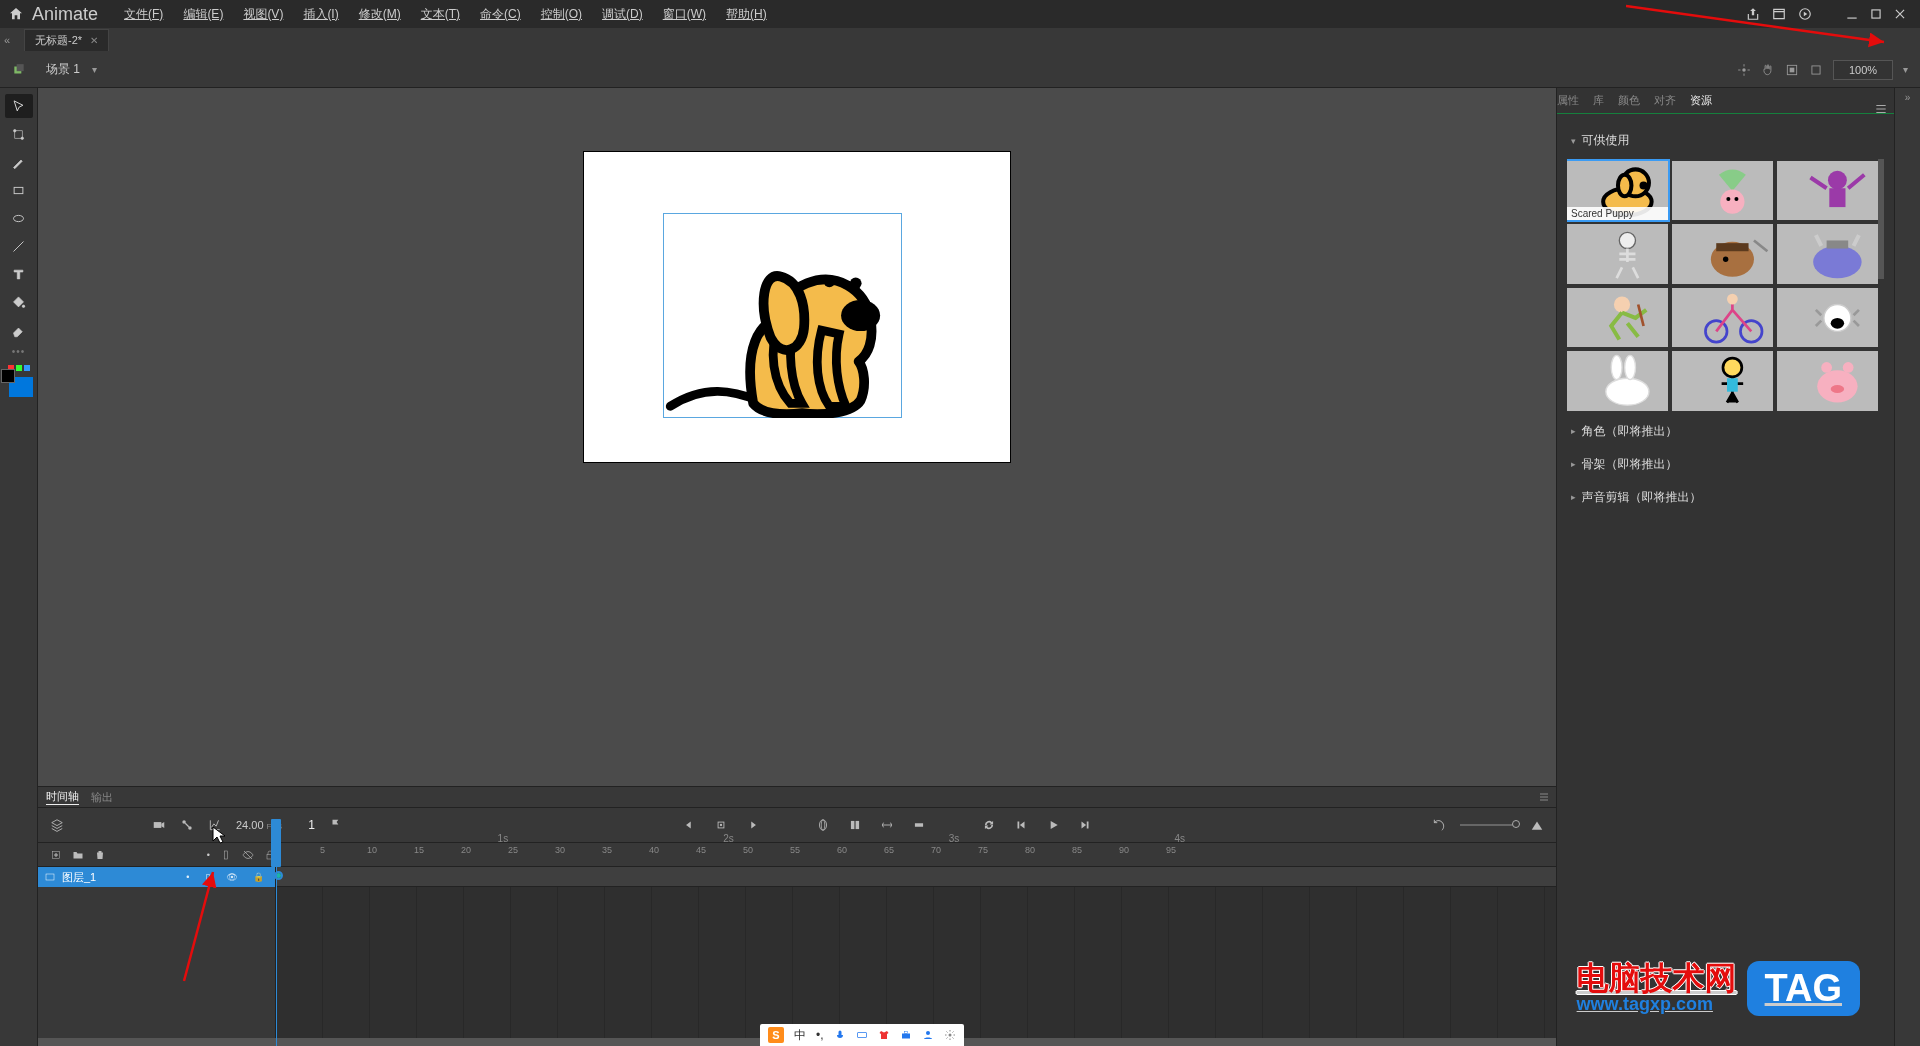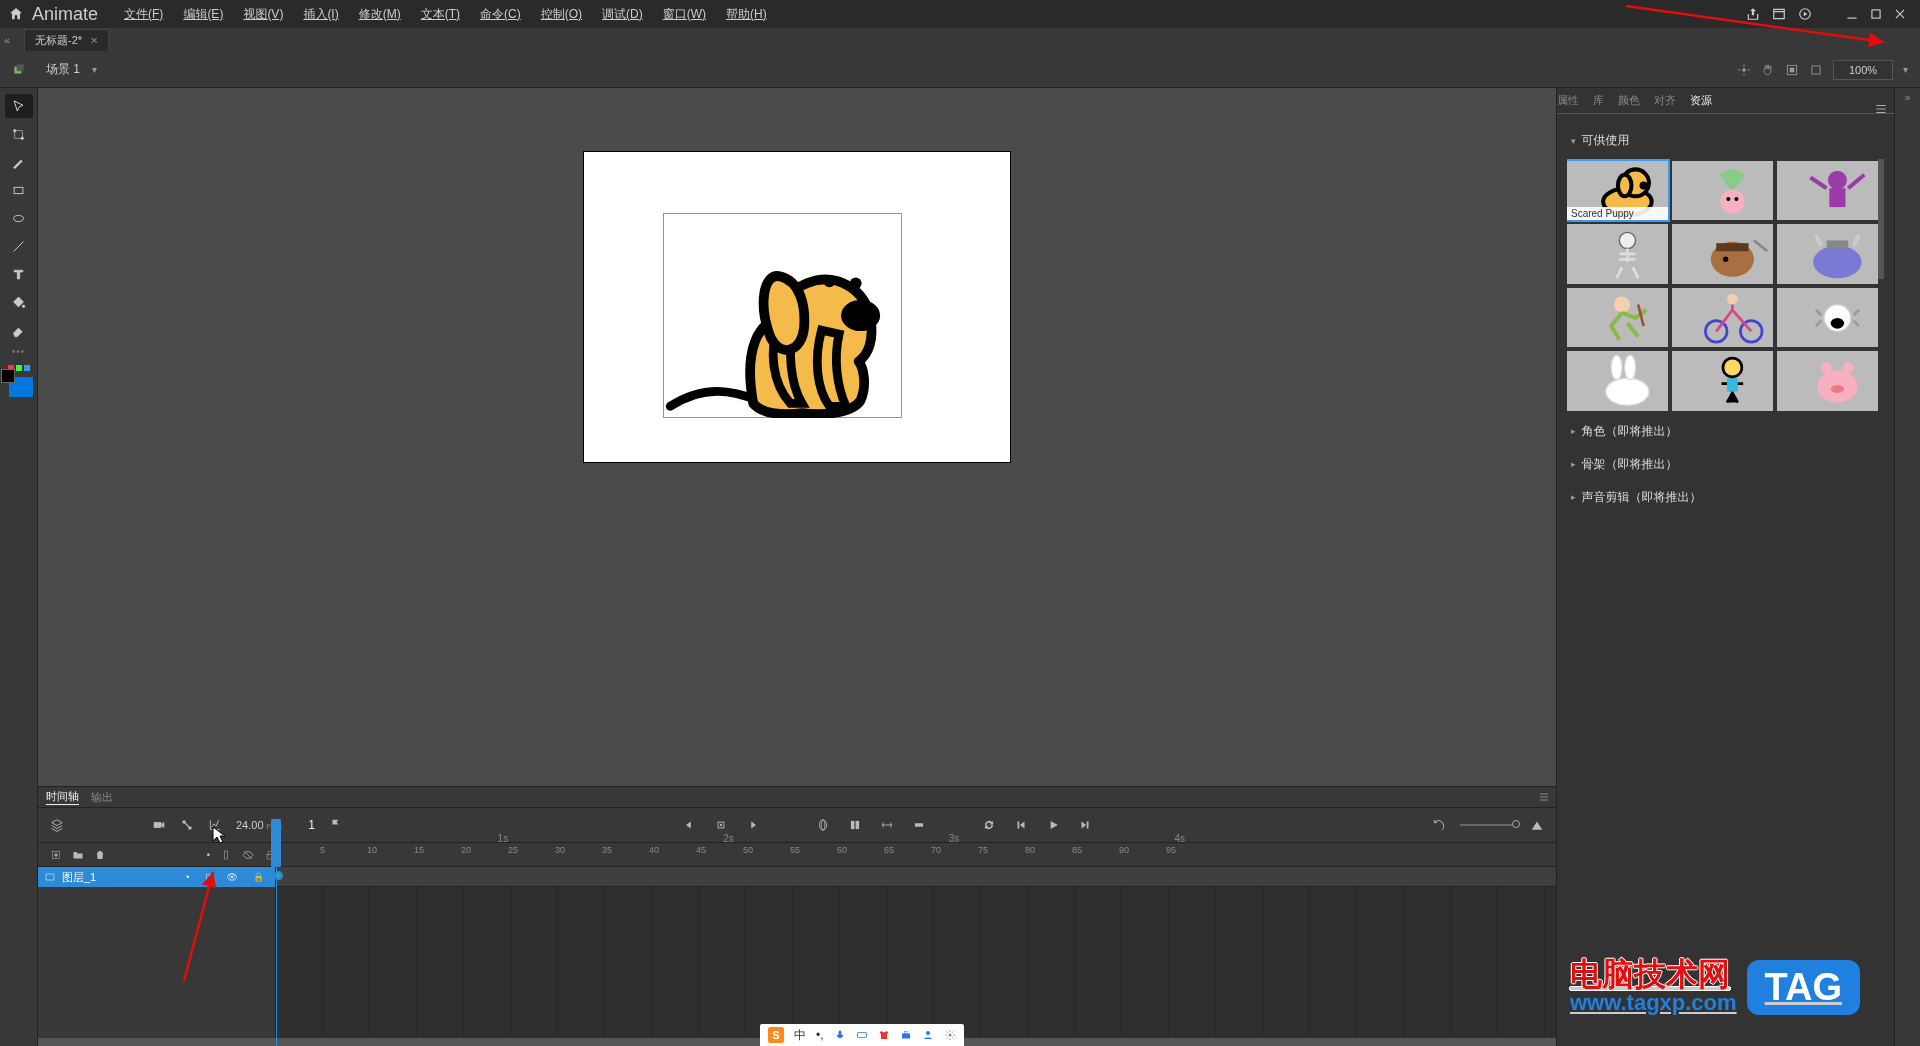--- a/index.html
+++ b/index.html
@@ -108,21 +108,21 @@
 .tl-frame-strip { height: 20px; background: #3f3f3f; position: relative; border-bottom: 1px solid #222; }
 .tl-frame-strip .kf { position: absolute; top: 6px; width: 5px; height: 5px; background: #1bb5a8; border-radius: 50%; }
 .tl-frame-strip .kf.sel { outline: 2px solid #2d8ad6; }
 .tl-tracks .cols { position: absolute; inset: 0; background: repeating-linear-gradient(90deg, transparent 0 46px, rgba(0,0,0,.15) 46px 47px); }
 .tl-hscroll { height: 8px; background: #333; }
 .tl-hscroll .thumb { height: 100%; width: 100%; background: #555; }
 
 
 .watermark { position: absolute; right: 60px; bottom: 30px; display: flex; align-items: center; gap: 10px; text-decoration: underline; }
 .watermark .logo-text { font-size: 32px; font-weight: 700; color: #e40c0c; line-height: 1; text-shadow: -1px 0 #fff, 1px 0 #fff, 0 -1px #fff, 0 1px #fff; }
-.watermark .logo-url { font-size: 22px; color: #1f80e0; font-weight: 700; }
+.watermark .logo-url { font-size: 18px; color: #1f80e0; font-weight: 700; }
 .watermark .tag-badge { background: #1f80e0; color: #fff; font-size: 38px; font-weight: 800; border-radius: 12px; padding: 6px 18px; }
 
 .arrow-top-right { position: absolute; top: 4px; right: 24px; pointer-events: none; }
 .arrow-tl { position: absolute; left: 178px; bottom: 60px; pointer-events: none; }
 .cursor-arrow-tl { position: absolute; left: 211px; top: 825px; pointer-events: none; }
 
 
 .ime-bar { position: absolute; left: 50%; transform: translateX(-200px); bottom: 0; background: #fff; height: 22px; display: flex; align-items: center; gap: 10px; padding: 0 8px; border-radius: 2px 2px 0 0; font-size: 12px; color: #333; }
 .ime-bar .s-badge { width: 16px; height: 16px; background: #ff8c1a; color: #fff; display: flex; align-items: center; justify-content: center; border-radius: 2px; font-weight: 700; font-size: 11px; }
 .ime-bar svg { width: 12px; height: 12px; fill: #2b6; }

